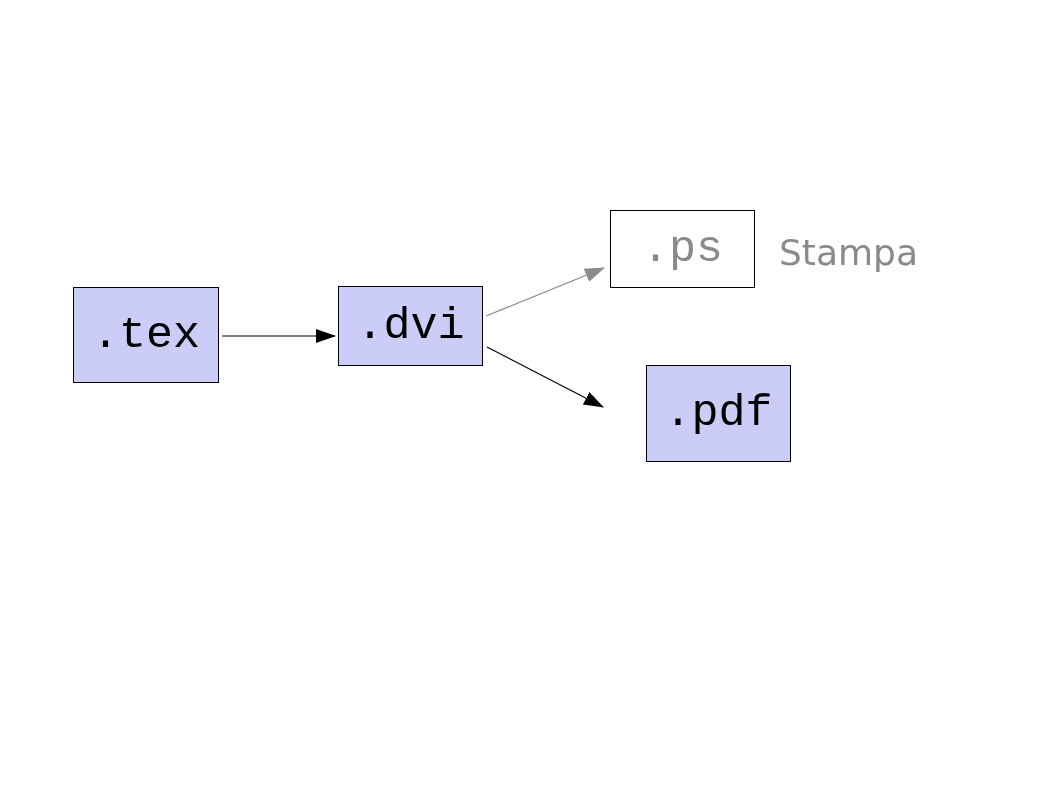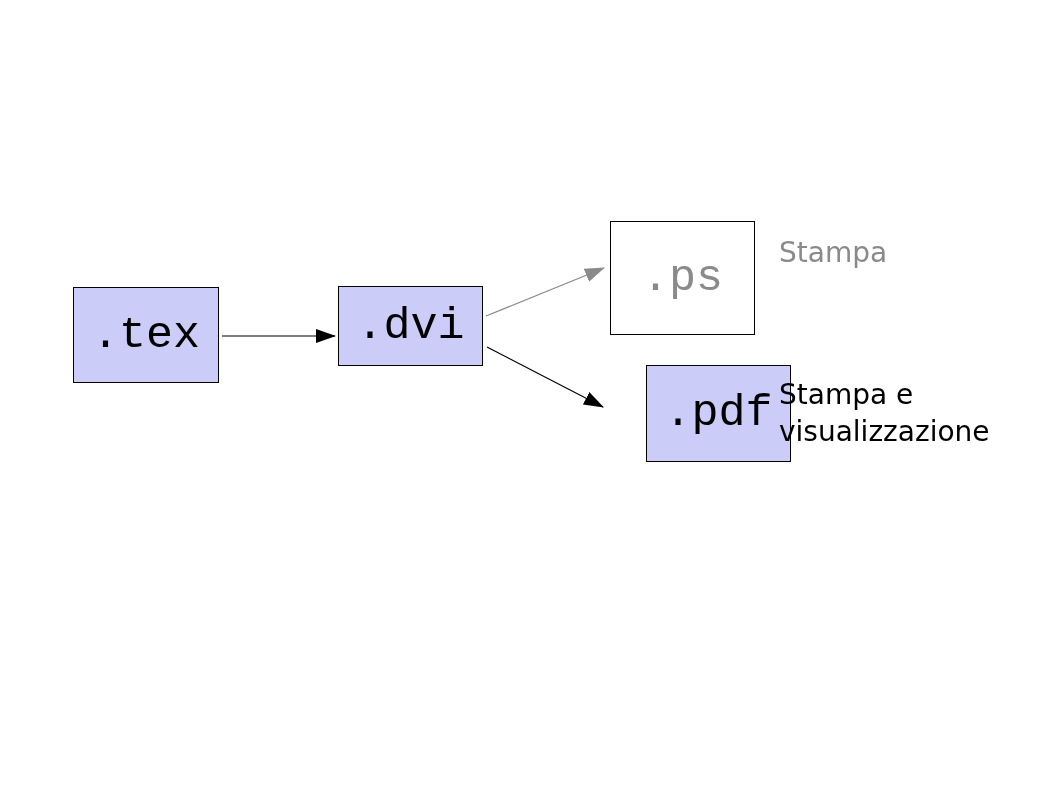--- a/index.html
+++ b/index.html
@@ -36,25 +36,25 @@
     background:var(--node-fill);
     border:1.5px solid var(--node-border);
     box-sizing:border-box;
     font-family:"Liberation Mono","DejaVu Sans Mono",monospace;
     font-size:45px;
     color:var(--ink);
     white-space:nowrap;
   }
   .node--tex{left:73px;top:287px;width:146px;height:96px;}
   .node--dvi{left:338px;top:286px;width:145px;height:80px;}
-  .node--ps{left:610px;top:210px;width:145px;height:114px;background:var(--node-fill-muted);color:var(--muted);margin-top:11px;}
+  .node--ps{left:610px;top:210px;width:145px;height:78px;background:var(--node-fill-muted);color:var(--muted);}
   .node--pdf{left:610px;top:365px;width:145px;height:97px;margin-left:36px;}
   .note{
     position:absolute;
-    font-size:28px;
+    font-size:36px;
     line-height:37px;
     color:var(--ink);
   }
   .note--muted{color:var(--muted);}
   .note--ps{left:779px;top:234px;}
   .note--pdf{left:779px;top:376px;width:258px;}
 </style>
 </head>
 <body>
 
@@ -85,15 +85,14 @@
   <div class="node node--ps">
     <span>.ps</span>
   </div>
 
   <div class="node node--pdf">
     <span>.pdf</span>
   </div>
 
   <div class="note note--muted note--ps">Stampa</div>
 
-  <div class="note note--pdf">Stampa e visualizzazione</div>
 
 </div>
 
 </body></html>

